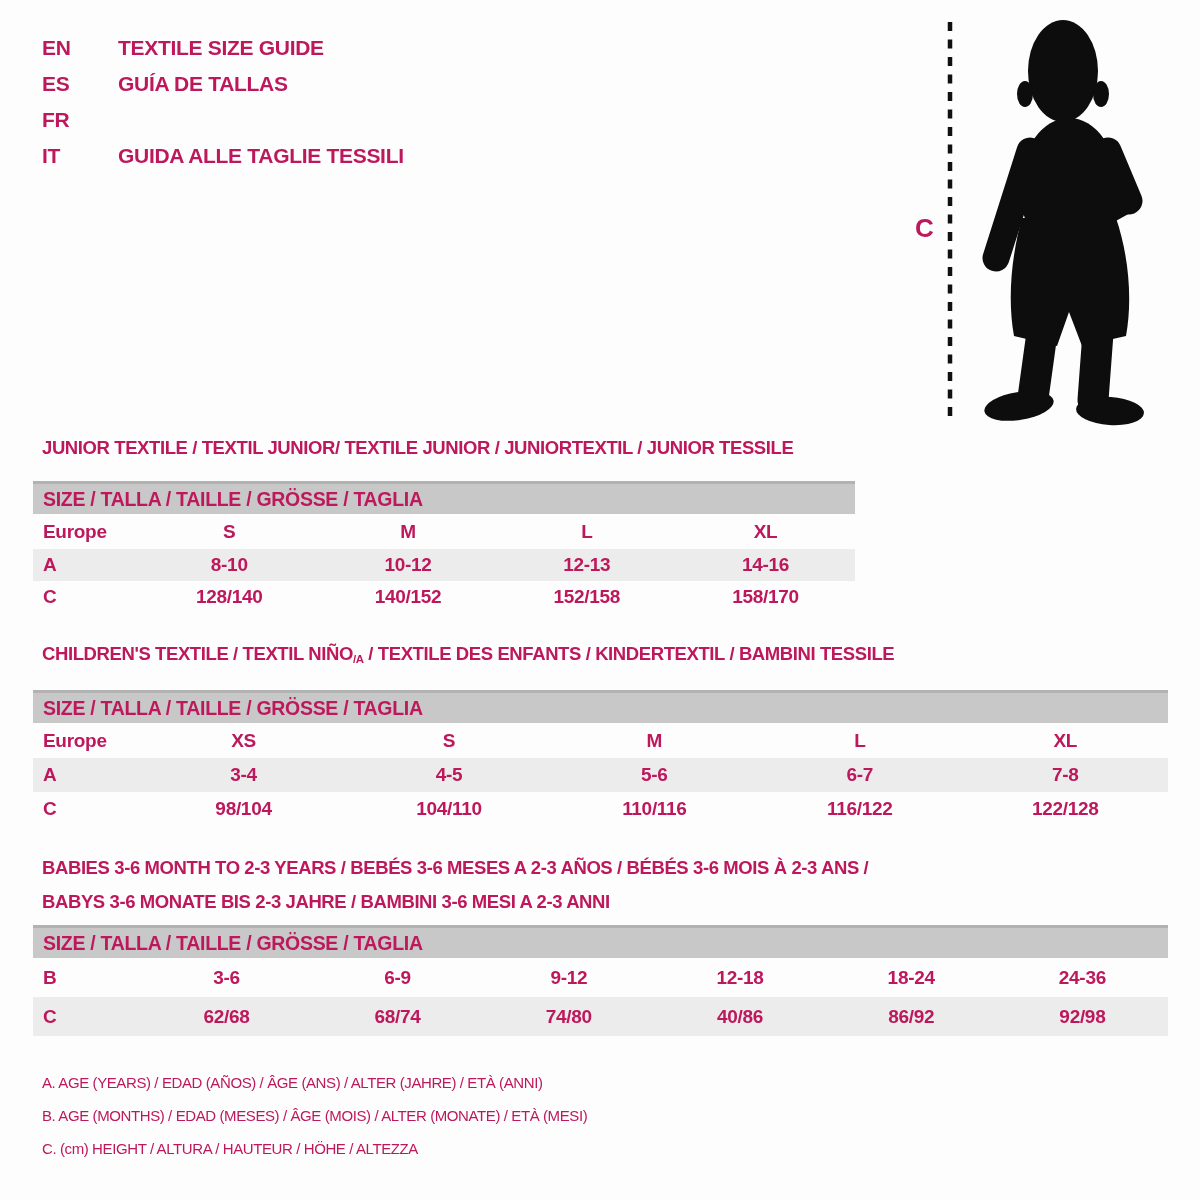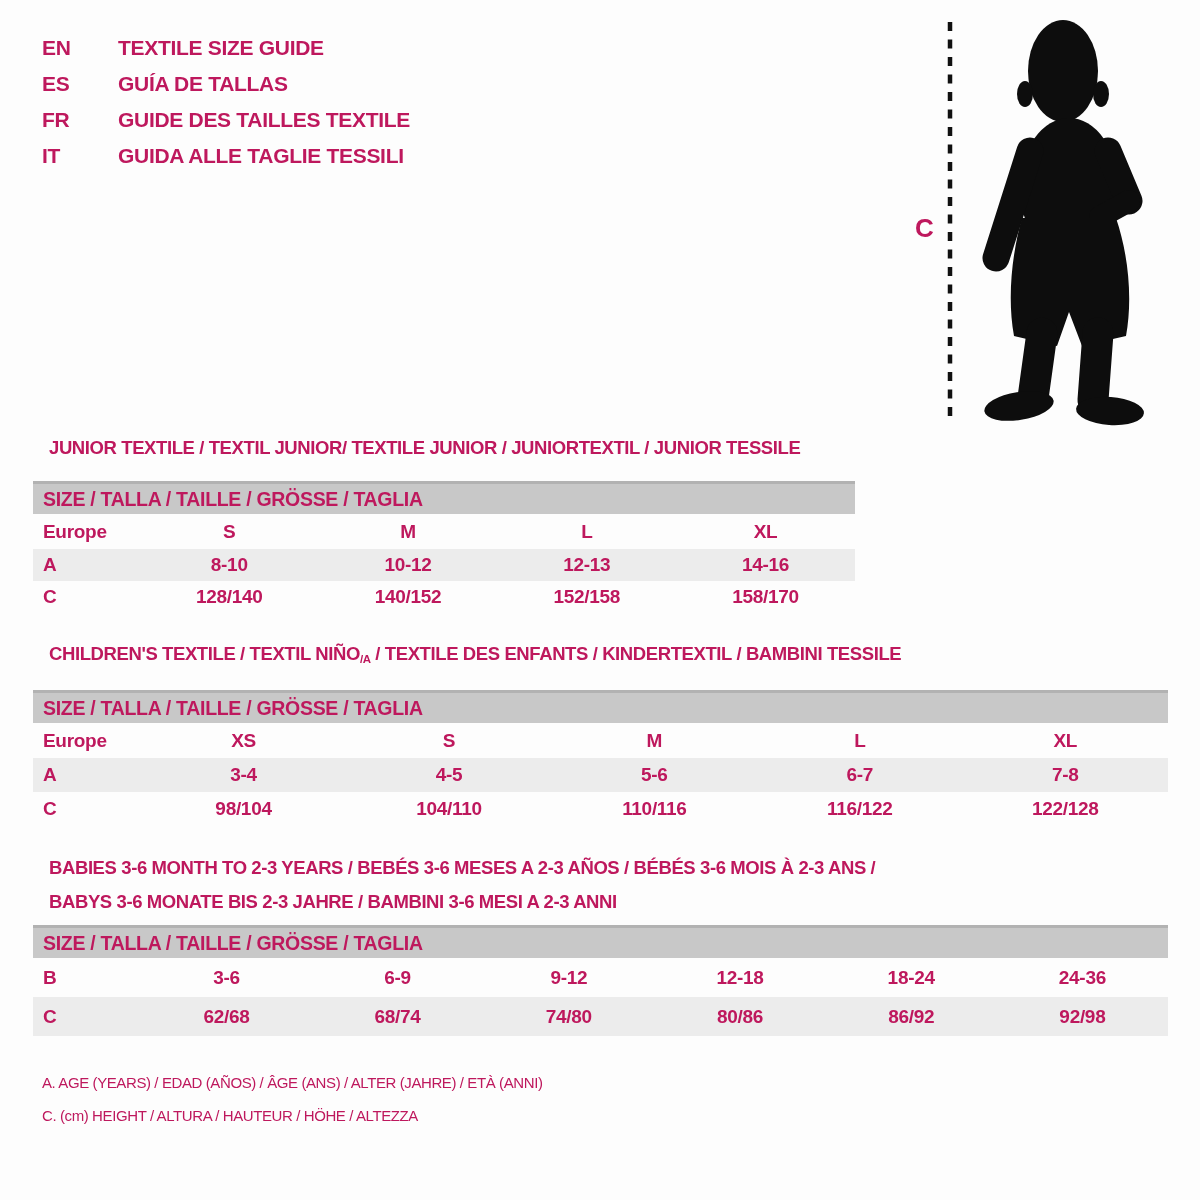--- a/index.html
+++ b/index.html
@@ -9,21 +9,21 @@
   }
   
   .langs{position:absolute;left:42px;top:30px;}
   .lang-row{display:flex;height:36px;align-items:center;}
   .lang-code{width:76px;font-weight:bold;font-size:21px;letter-spacing:-0.3px;}
   .lang-label{font-weight:bold;font-size:21px;letter-spacing:-0.3px;white-space:nowrap;text-align:right;}
   
   .fig-svg{position:absolute;left:905px;top:14px;}
   .c-label{position:absolute;left:915px;top:213px;font-weight:bold;font-size:26px;}
   
-  .sec-title{position:absolute;left:42px;font-size:18.5px;font-weight:bold;letter-spacing:-0.4px;white-space:nowrap;margin-left:7px;}
+  .sec-title{position:absolute;left:42px;font-size:18.5px;font-weight:bold;letter-spacing:-0.4px;white-space:nowrap;}
   #junior-title{top:437px;}
   #children-title{top:643px;}
   #babies-title{top:851px;line-height:34px;}
   .subscript{font-size:0.62em;vertical-align:-0.25em;}
   
   table.size-table{position:absolute;border-collapse:collapse;table-layout:fixed;}
   #junior-table{left:33px;top:481px;width:822px;}
   #children-table{left:33px;top:690px;width:1135px;}
   #babies-table{left:33px;top:925px;width:1135px;}
   .size-table td{font-weight:bold;font-size:19px;letter-spacing:-0.3px;text-align:center;padding:0;}
@@ -47,21 +47,20 @@
     <div class="lang-row">
       <span class="lang-code">EN</span>
       <span class="lang-label">TEXTILE SIZE GUIDE</span>
     </div>
     <div class="lang-row">
       <span class="lang-code">ES</span>
       <span class="lang-label">GUÍA DE TALLAS</span>
     </div>
     <div class="lang-row">
       <span class="lang-code">FR</span>
-      <span class="lang-label">GUIDE DES TAILLES TEXTILE</span>
     </div>
     <div class="lang-row">
       <span class="lang-code">IT</span>
       <span class="lang-label">GUIDA ALLE TAGLIE TESSILI</span>
     </div>
   </div>
 
   <svg class="fig-svg" width="260" height="420" viewBox="0 0 260 420" aria-hidden="true">
     <line x1="45" y1="8" x2="45" y2="406" stroke="#101010" stroke-width="4.5" stroke-dasharray="9 8.5"></line>
     <g transform="translate(65,4)" fill="#0d0d0d">
@@ -194,25 +193,26 @@
       <td>9-12</td>
       <td>12-18</td>
       <td>18-24</td>
       <td>24-36</td>
     </tr>
     <tr class="data alt">
       <td class="lbl">C</td>
       <td>62/68</td>
       <td>68/74</td>
       <td>74/80</td>
-      <td>80/86</td>
+      <td>40/86</td>
       <td>86/92</td>
       <td>92/98</td>
     </tr>
     </tbody>
   </table>
 
   <div class="legend">
     <div class="legend-line">A. AGE (YEARS) / EDAD (AÑOS) / ÂGE (ANS) / ALTER (JAHRE) / ETÀ (ANNI)</div>
+    <div class="legend-line">B. AGE (MONTHS) / EDAD (MESES) / ÂGE (MOIS) / ALTER (MONATE) / ETÀ (MESI)</div>
     <div class="legend-line">C. (cm) HEIGHT / ALTURA / HAUTEUR / HÖHE / ALTEZZA</div>
   </div>
 
 </div>
 
 </body></html>

